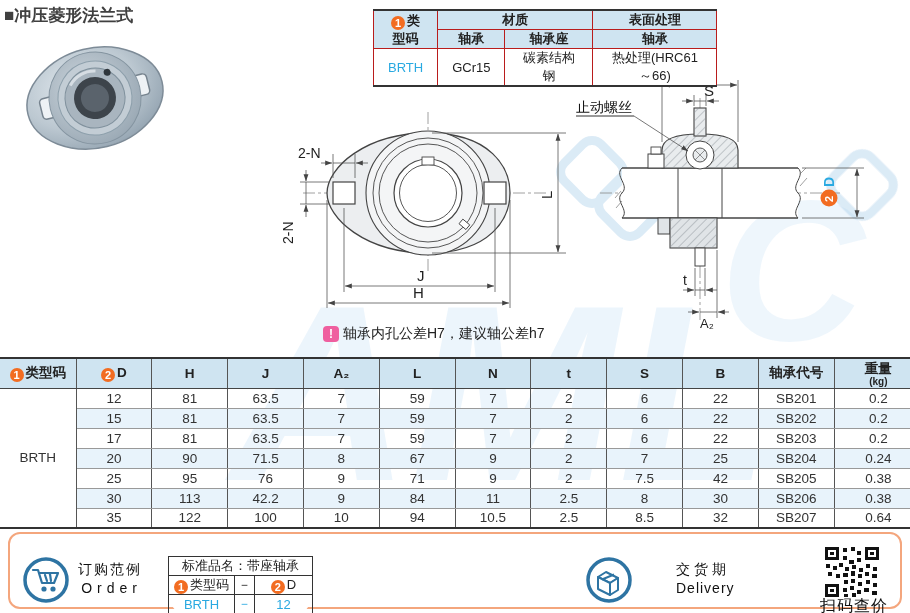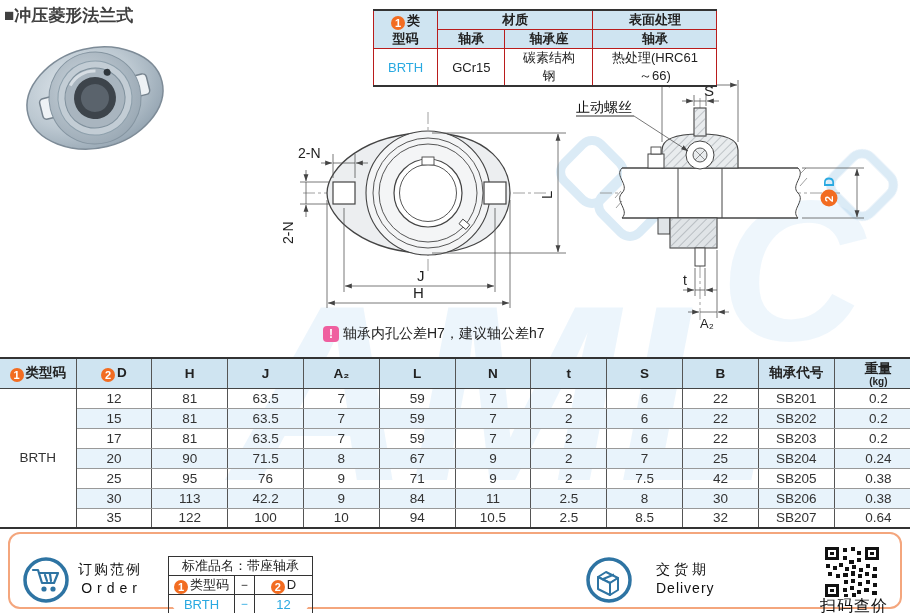--- a/index.html
+++ b/index.html
@@ -45,21 +45,21 @@
   .wlab { display:block; line-height:14px; margin-top:2px; }
   
   .band { left:8px; top:532px; width:894px; height:77px; border:2px solid #f4a67d;
           border-radius:12px; z-index:2; background:#fff; }
   .ord-text { left:78px; top:560px; z-index:3; font-size:14px; color:#111; line-height:19px;text-align:right; }
   .ord-cn { letter-spacing:2px; }
   .ord-en { letter-spacing:5px; }
   .ord-table { left:168px; top:556px; z-index:3; border-collapse:collapse; table-layout:fixed;
                font-size:13px; background:#fff;border-radius:20px; }
   .ord-table td { border:1px solid #333; text-align:center; height:17px; padding:0 2px; }
-  .del-text { left:656px; top:560px; z-index:3; font-size:14px; color:#111; line-height:19px; }
+  .del-text { left:676px; top:560px; z-index:3; font-size:14px; color:#111; line-height:19px; }
   .del-cn { letter-spacing:4px; }
   .del-en { letter-spacing:1px; }
   .stock-btn { left:712px; top:558px; z-index:3; width:92px; height:33px; background:#fdf3a3;
                border:2px solid #a8922e; border-radius:7px; font-size:16px; font-weight:bold;
                color:#111; text-align:center; line-height:29px; cursor:pointer;
                font-family:"Liberation Sans","DejaVu Sans",sans-serif; }
   .qr { left:824px; top:546px; z-index:3; }
   .qr-label { left:820px; top:596px; z-index:3; font-size:16px; color:#111; letter-spacing:1px;font-family:Liberation Mono, monospace; }
   .icon-circ { z-index:3; }
 </style>

